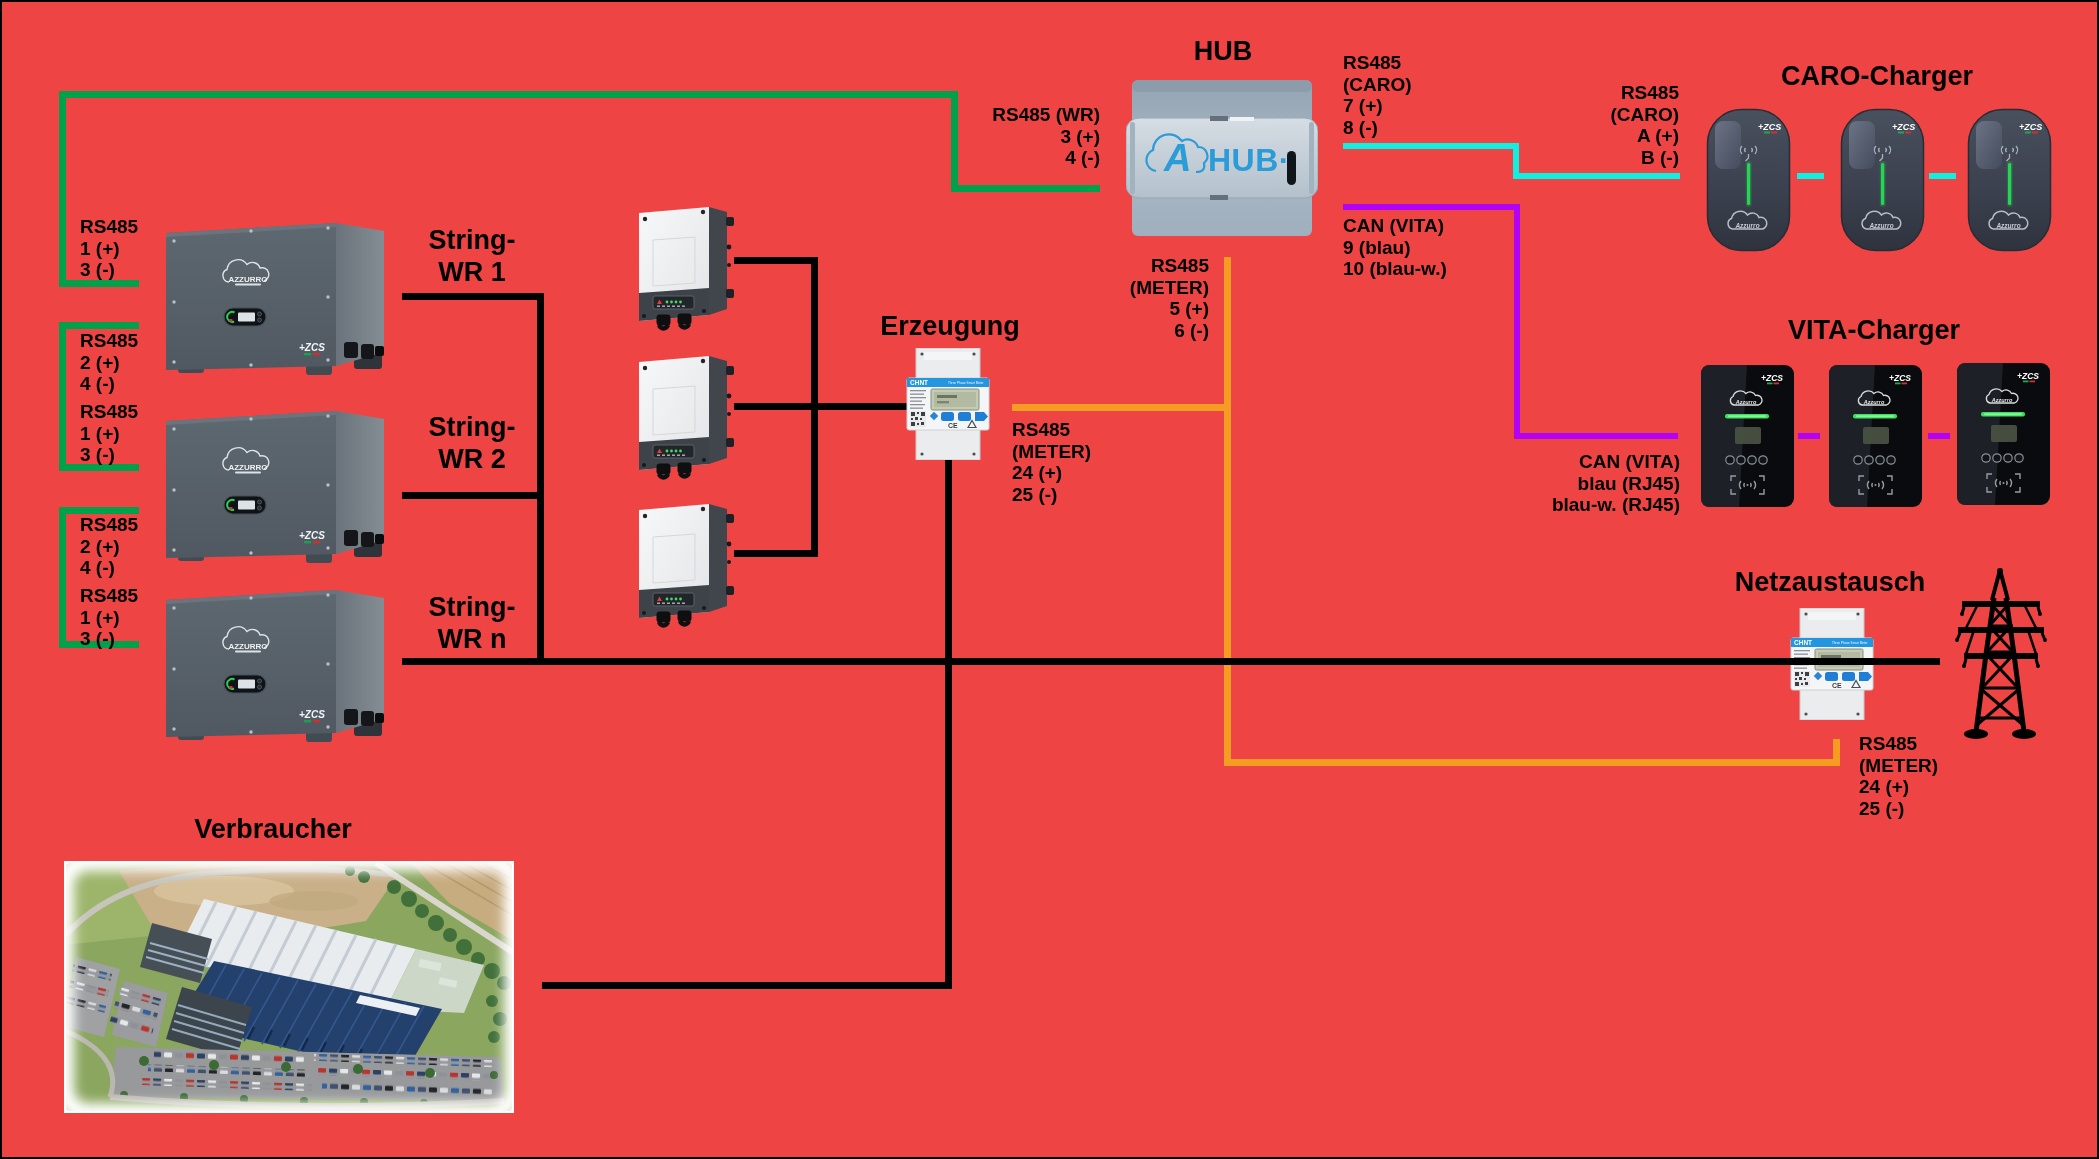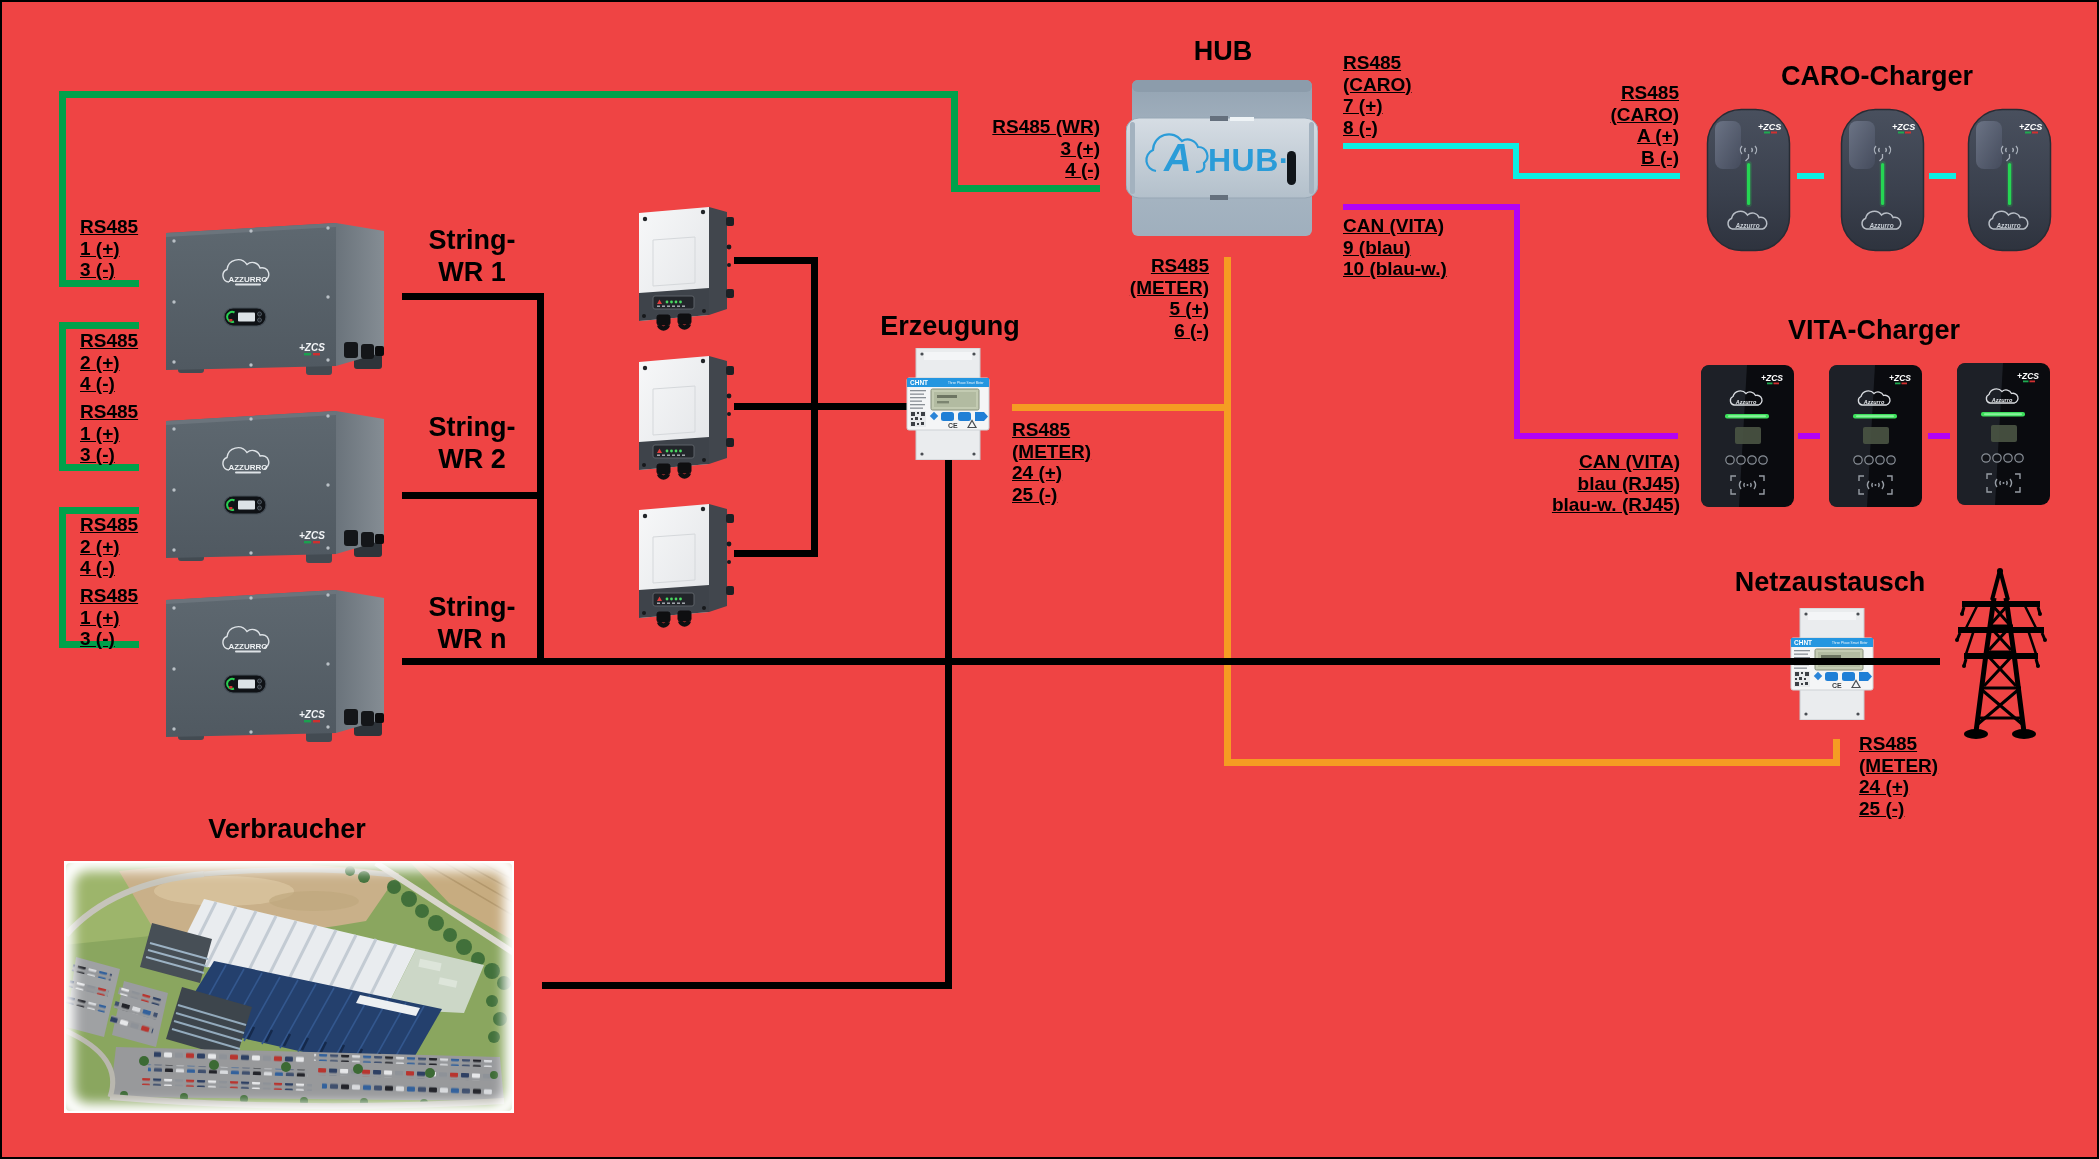--- a/index.html
+++ b/index.html
@@ -2,21 +2,21 @@
 <html><head>
 <meta charset="utf-8">
 <style>
   html,body{margin:0;padding:0;background:#fff;}
   #canvas{position:relative;width:2099px;height:1159px;background:#ef4444;overflow:hidden;
           font-family:"Liberation Sans","DejaVu Sans",sans-serif;}
   #frame{position:absolute;left:0;top:0;right:0;bottom:0;border:2px solid #000;pointer-events:none;z-index:50;}
   .wire{position:absolute;z-index:1;}
   .dev{position:absolute;z-index:5;}
   .lbl{position:absolute;z-index:10;font-weight:bold;color:#000;white-space:pre-line;
-       font-size:19px;line-height:21.5px;text-decoration:underline;}
+       font-size:19px;line-height:21.5px;}
   .lbl.r{text-align:right;}
   .title{position:absolute;z-index:10;font-weight:bold;color:#000;white-space:pre-line;
          font-size:27px;line-height:27px;text-align:center;}
   .title.two{line-height:32px;}
   svg text{font-family:"Liberation Sans","DejaVu Sans",sans-serif;}
 </style>
 </head>
 <body>
 
 <div id="canvas">
@@ -57,21 +57,21 @@
       <div class="wire" style="left: 1514px; top: 433px; width: 164px; height: 6px; background: rgb(179, 3, 244);"></div>
       <div class="wire" style="left: 1798px; top: 433px; width: 22px; height: 6px; background: rgb(179, 3, 244);"></div>
       <div class="wire" style="left: 1928px; top: 433px; width: 22px; height: 6px; background: rgb(179, 3, 244);"></div>
     </div>
 
   <div class="title" style="left:1073px;top:38px;width:300px;">HUB</div>
   <div class="title" style="left:800px;top:313px;width:300px;">Erzeugung</div>
   <div class="title" style="left:1674px;top:317px;width:400px;">VITA-Charger</div>
   <div class="title" style="left:1677px;top:63px;width:400px;">CARO-Charger</div>
   <div class="title" style="left:1630px;top:569px;width:400px;">Netzaustausch</div>
-  <div class="title" style="left:137px;top:816px;width:300px;">Verbraucher</div>
+  <div class="title" style="left:123px;top:816px;width:300px;">Verbraucher</div>
   <div class="title two" style="left:372px;top:224px;width:200px;">String-
 WR 1</div>
   <div class="title two" style="left:372px;top:411px;width:200px;">String-
 WR 2</div>
   <div class="title two" style="left:372px;top:591px;width:200px;">String-
 WR n</div>
 
   <div class="lbl" style="left:80px;top:216px;">RS485
 1 (+)
 3 (-)</div>
@@ -80,21 +80,21 @@
 4 (-)</div>
   <div class="lbl" style="left:80px;top:401px;">RS485
 1 (+)
 3 (-)</div>
   <div class="lbl" style="left:80px;top:514px;">RS485
 2 (+)
 4 (-)</div>
   <div class="lbl" style="left:80px;top:585px;">RS485
 1 (+)
 3 (-)</div>
-  <div class="lbl r" style="left:920px;top:116px;width:180px;">RS485 (WR)
+  <div class="lbl r" style="left:920px;top:104px;width:180px;">RS485 (WR)
 3 (+)
 4 (-)</div>
   <div class="lbl r" style="left:1029px;top:255px;width:180px;">RS485
 (METER)
 5 (+)
 6 (-)</div>
   <div class="lbl" style="left:1343px;top:52px;">RS485
 (CARO)
 7 (+)
 8 (-)</div>

